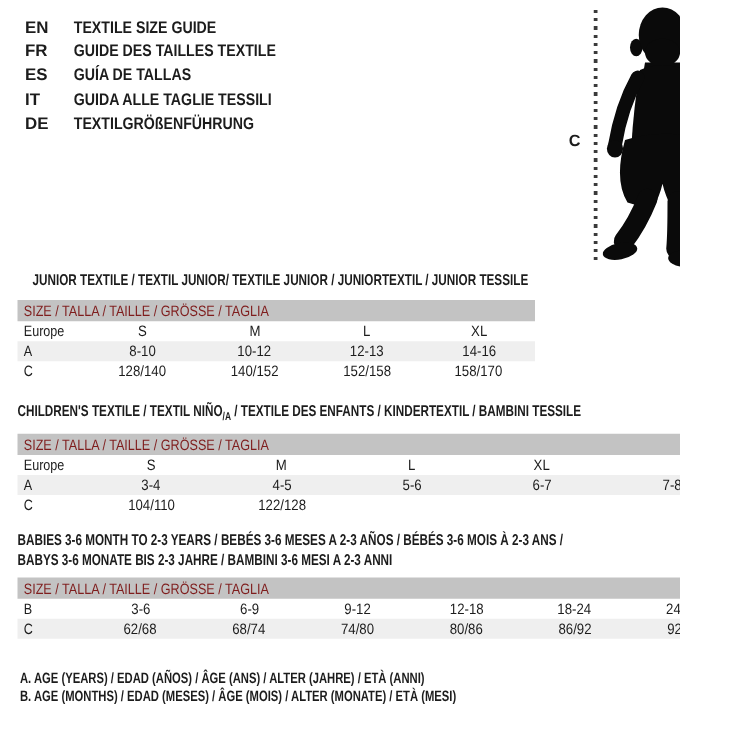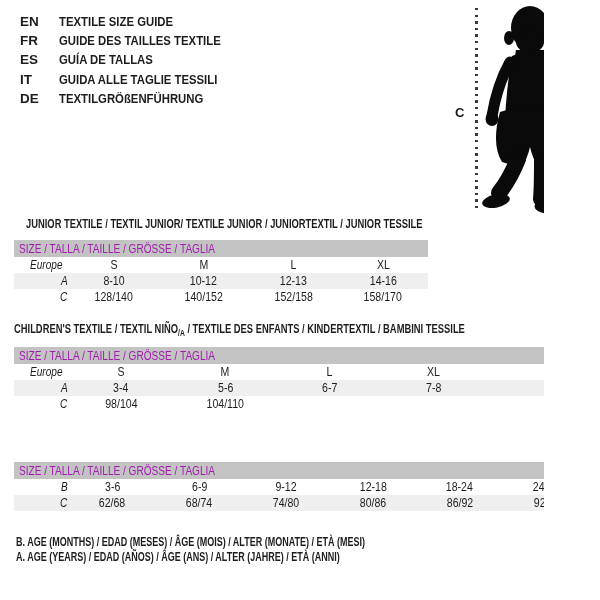--- a/index.html
+++ b/index.html
@@ -33,29 +33,29 @@
   .figure-marker{position:absolute;left:455px;top:105px;font-weight:bold;font-size:13px;}
   .baby-svg{position:absolute;left:482px;top:4px;width:104px;height:212px;}
 
   
   .sec-heading{position:absolute;left:14px;font-weight:bold;font-size:12.5px;line-height:14px;white-space:nowrap;}
   .sub{font-size:9px;position:relative;top:2.5px;}
 
   
   .size-table{position:absolute;left:14px;}
   .t-header{
-    background:var(--header-bg);color:#a21caf;font-size:12px;height:17px;
+    background:var(--header-bg);color:#7f1d1d;font-size:12px;height:17px;
     display:flex;align-items:center;padding-left:5px;
   }
   .t-row{display:grid;height:16px;align-items:center;font-size:12px;}
   .t-row.shaded{background:var(--shaded-bg);}
   .cols4{grid-template-columns:55px repeat(4,1fr);}
   .cols5{grid-template-columns:55px repeat(5,1fr);}
   .cols6{grid-template-columns:55px repeat(6,1fr);}
-  .t-row .label{padding-left:5px;text-align:right;font-style:italic;}
+  .t-row .label{padding-left:5px;text-align:left;}
   .t-row .val{text-align:center;}
   .w-junior{width:414px;}
   .w-full{width:576px;}
 
   
   .legend{position:absolute;left:16px;top:535px;}
   .legend-line{height:15.4px;font-weight:bold;font-size:12px;white-space:nowrap;}
 </style>
 </head>
 <body>
@@ -150,31 +150,36 @@
     <div class="t-row cols5">
       <div class="label"><span class="cond">Europe</span></div>
       <div class="val"><span class="cond-c">S</span></div>
       <div class="val"><span class="cond-c">M</span></div>
       <div class="val"><span class="cond-c">L</span></div>
       <div class="val"><span class="cond-c">XL</span></div>
     </div>
     <div class="t-row cols5 shaded">
       <div class="label"><span class="cond">A</span></div>
       <div class="val"><span class="cond-c">3-4</span></div>
+      <div class="val"><span class="cond-c">4-5</span></div>
       <div class="val"><span class="cond-c">5-6</span></div>
       <div class="val"><span class="cond-c">6-7</span></div>
       <div class="val"><span class="cond-c">7-8</span></div>
     </div>
     <div class="t-row cols5">
       <div class="label"><span class="cond">C</span></div>
-      <div class="val"><span class="cond-c">98/104</span></div>
       <div class="val"><span class="cond-c">104/110</span></div>
-    </div>
-  </div>
-
+      <div class="val"><span class="cond-c">122/128</span></div>
+    </div>
+  </div>
+
+  <div class="sec-heading" style="top:424px;line-height:16px;">
+    <span class="cond-tight">BABIES 3-6 MONTH TO 2-3 YEARS / BEBÉS 3-6 MESES A 2-3 AÑOS / BÉBÉS 3-6 MOIS À 2-3 ANS /</span><br>
+    <span class="cond-tight">BABYS 3-6 MONATE BIS 2-3 JAHRE / BAMBINI 3-6 MESI A 2-3 ANNI</span>
+  </div>
   <div class="size-table w-full" style="top:462px;">
     <div class="t-header">
       <span class="cond">SIZE / TALLA / TAILLE / GRÖSSE / TAGLIA</span>
     </div>
     <div class="t-row cols6">
       <div class="label"><span class="cond">B</span></div>
       <div class="val"><span class="cond-c">3-6</span></div>
       <div class="val"><span class="cond-c">6-9</span></div>
       <div class="val"><span class="cond-c">9-12</span></div>
       <div class="val"><span class="cond-c">12-18</span></div>
@@ -186,17 +191,17 @@
       <div class="val"><span class="cond-c">62/68</span></div>
       <div class="val"><span class="cond-c">68/74</span></div>
       <div class="val"><span class="cond-c">74/80</span></div>
       <div class="val"><span class="cond-c">80/86</span></div>
       <div class="val"><span class="cond-c">86/92</span></div>
       <div class="val"><span class="cond-c">92/98</span></div>
     </div>
   </div>
 
   <div class="legend">
+    <div class="legend-line"><span class="cond-tight">A. AGE (YEARS) / EDAD (AÑOS) / ÂGE (ANS) / ALTER (JAHRE) / ETÀ (ANNI)</span></div>
     <div class="legend-line"><span class="cond-tight">B. AGE (MONTHS) / EDAD (MESES) / ÂGE (MOIS) / ALTER (MONATE) / ETÀ (MESI)</span></div>
-    <div class="legend-line"><span class="cond-tight">A. AGE (YEARS) / EDAD (AÑOS) / ÂGE (ANS) / ALTER (JAHRE) / ETÀ (ANNI)</span></div>
   </div>
 
 </div>
 
 </body></html>

